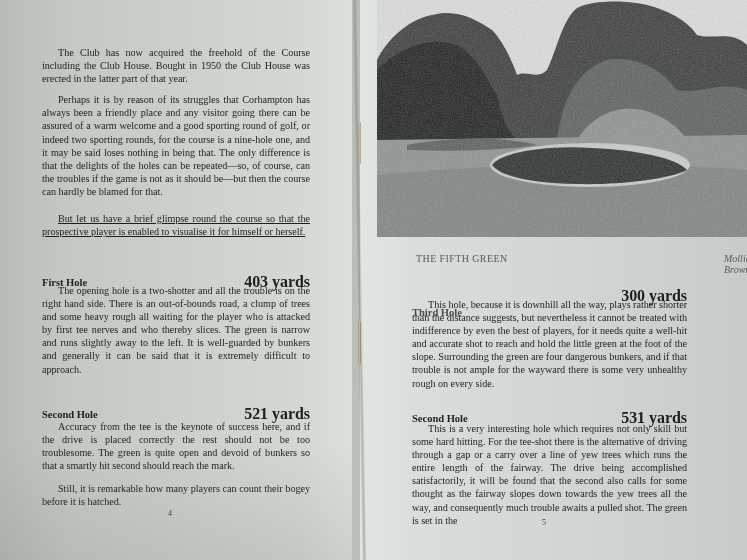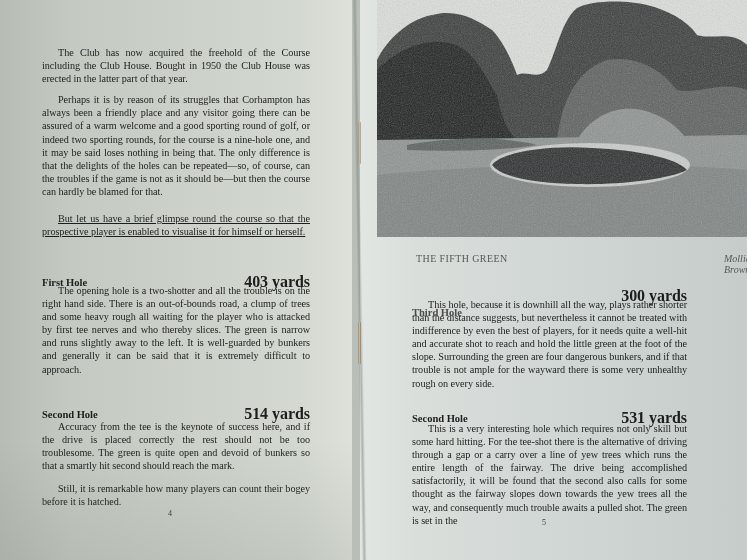--- a/index.html
+++ b/index.html
@@ -82,21 +82,21 @@
     <div class="hole-head">
       <span class="hole-name">First Hole</span>
       <span class="hole-yards">403 yards</span>
     </div>
     <p style="margin-top:-12px;">The opening hole is a two-shotter and all the trouble is on the right hand side. There is an out-of-bounds road, a clump of trees and some heavy rough all waiting for the player who is attacked by first tee nerves and who thereby slices. The green is narrow and runs slightly away to the left. It is well-guarded by bunkers and generally it can be said that it is extremely difficult to approach.</p>
   </div>
 
   <div class="text lp" style="top:400px;">
     <div class="hole-head">
       <span class="hole-name">Second Hole</span>
-      <span class="hole-yards">514 yards</span>
+      <span class="hole-yards">521 yards</span>
     </div>
     <p style="margin-top:-8px;">Accuracy from the tee is the keynote of success here, and if the drive is placed correctly the rest should not be too troublesome. The green is quite open and devoid of bunkers so that a smartly hit second should reach the mark.</p>
     <p style="margin-top:10px;">Still, it is remarkable how many players can count their bogey before it is hatched.</p>
   </div>
 
   <div class="page-num pn-left">4</div>
 </div>
 
 <div class="page page-right"></div>
 

